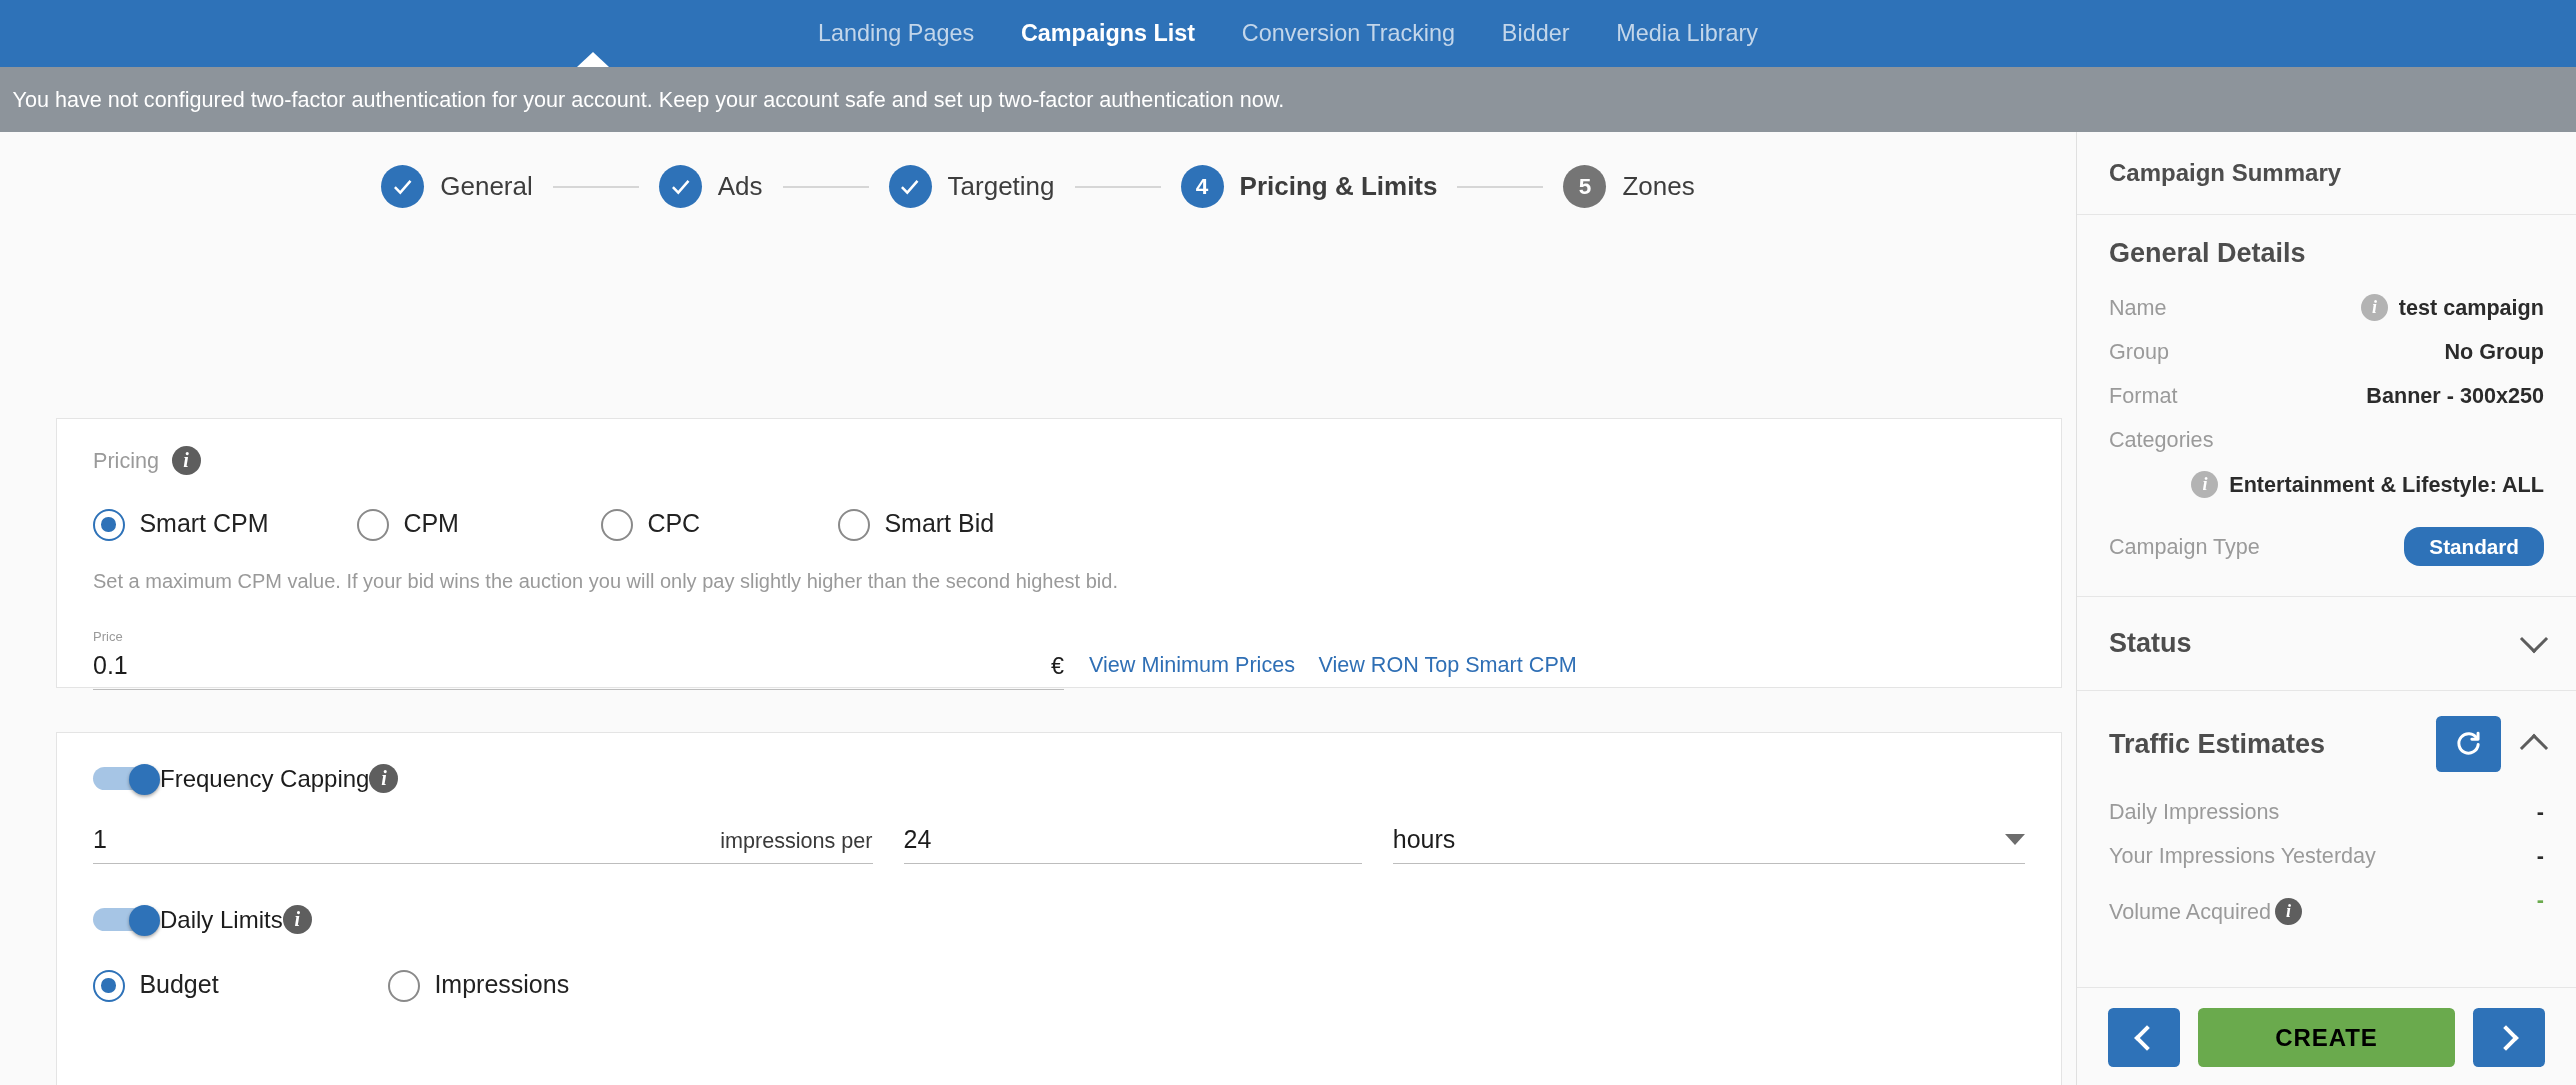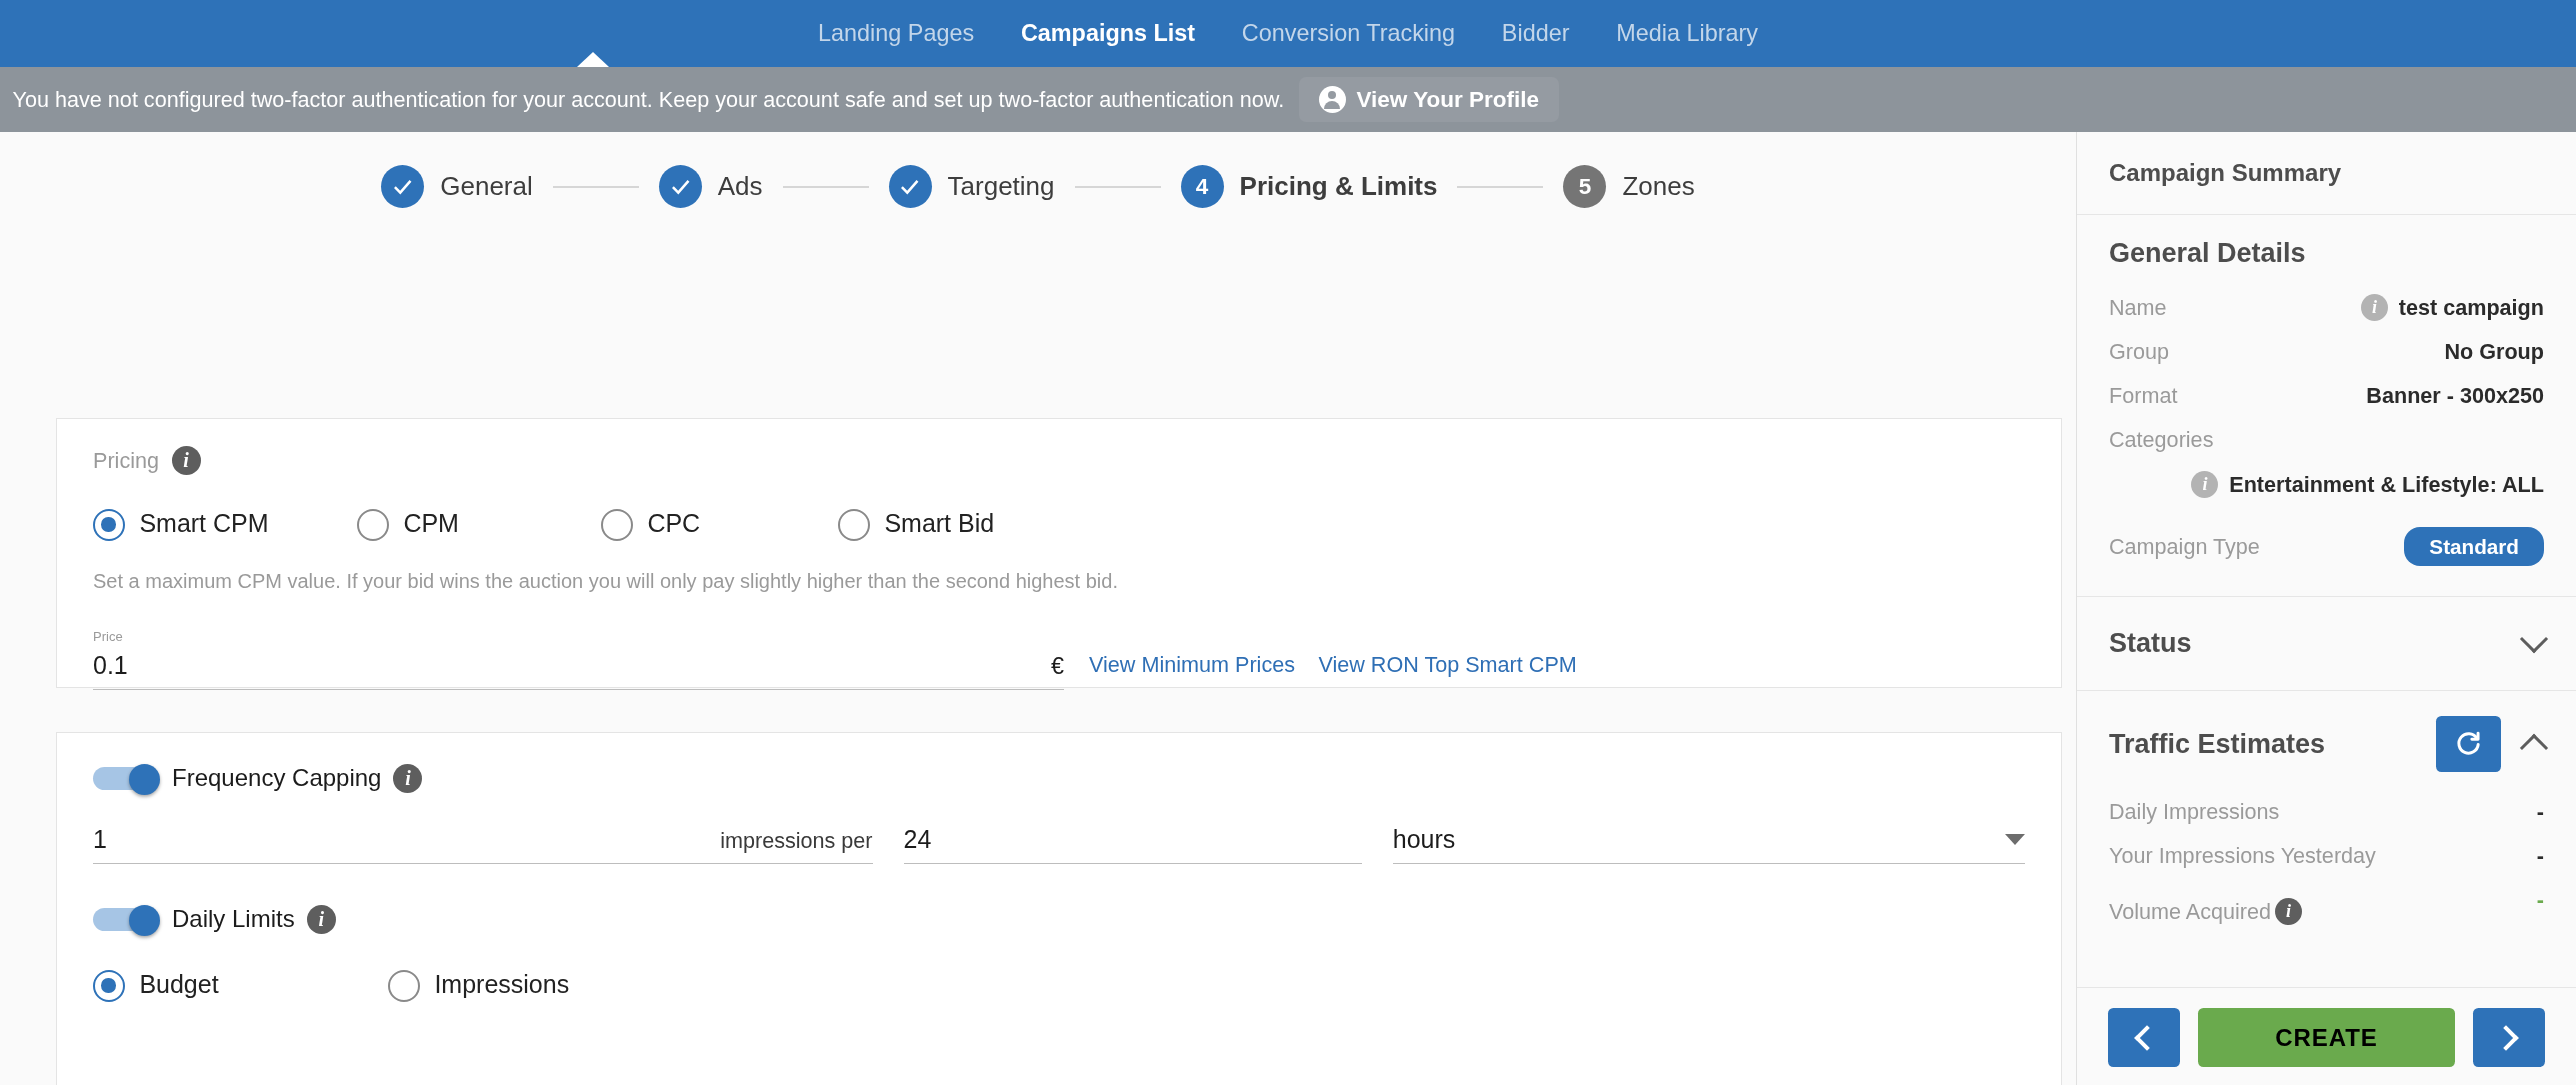--- a/index.html
+++ b/index.html
@@ -196,21 +196,21 @@
     border-left: 10.8px solid transparent;
     border-right: 10.8px solid transparent;
     border-top: 11.7px solid #6d6d6d;
     margin-bottom: 9px;
   }
   .link {
     color: #2f6fb5; font-size: 21.6px; white-space: nowrap; cursor: pointer;
   }
 
   
-  .toggle-row { display: flex; align-items: flex-start; gap: 12px; }
+  .toggle-row { display: flex; align-items: center; gap: 0; }
   .toggle {
     width: 67px; height: 29px; position: relative; flex: none; cursor: pointer;
   }
   .toggle .track {
     position: absolute; left: 0; top: 2.7px;
     width: 61px; height: 23.4px; border-radius: 11.7px;
     background: #a6c5e5;
   }
   .toggle .knob {
     position: absolute; right: 0; top: 0;
@@ -307,24 +307,20 @@
   <div class="nav-item">Landing Pages</div>
   <div class="nav-item active">Campaigns List</div>
   <div class="nav-item">Conversion Tracking</div>
   <div class="nav-item">Bidder</div>
   <div class="nav-item">Media Library</div>
   <div class="nav-arrow"></div>
 </div>
 
 <div class="banner">
   <div class="banner-text">You have not configured two-factor authentication for your account. Keep your account safe and set up two-factor authentication now.</div>
-  <div class="profile-btn">
-    <span class="person-icon"></span>
-    <span>View Your Profile</span>
-  </div>
 </div>
 
 <div class="body-wrap">
 
 <div class="main-col">
 
   <div class="stepper">
     <div class="step">
       <div class="step-circle">
         <svg class="chk" viewBox="0 0 24 24">

